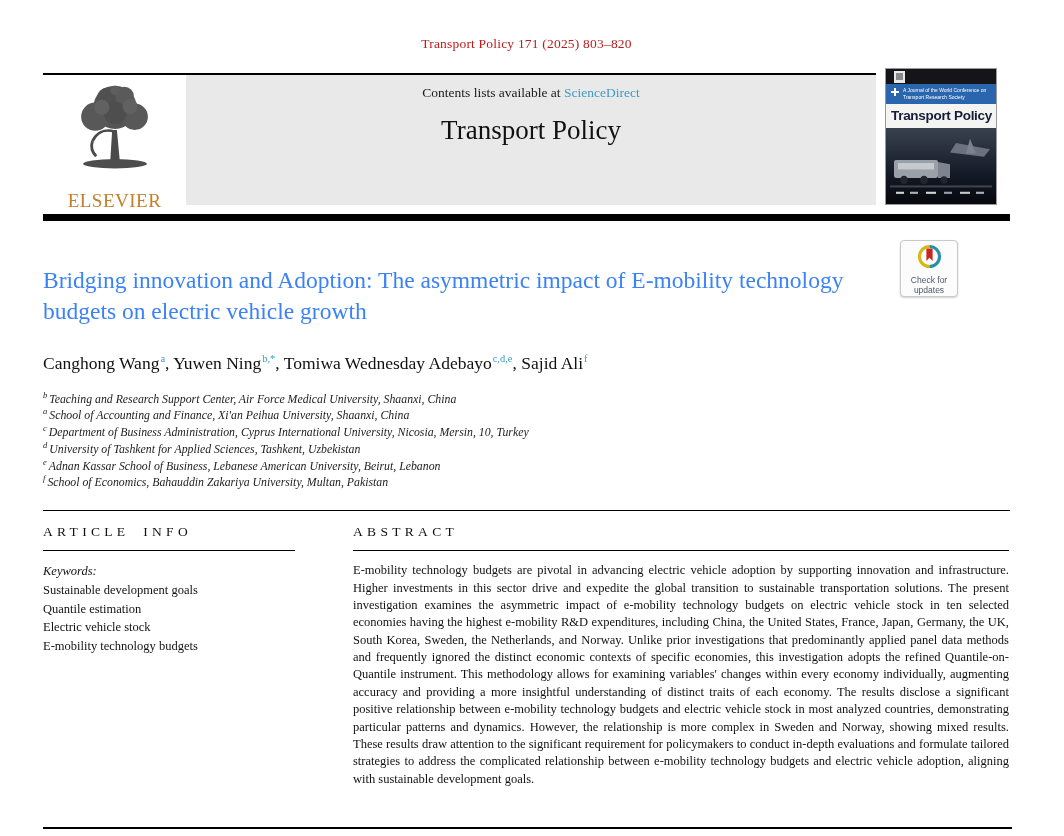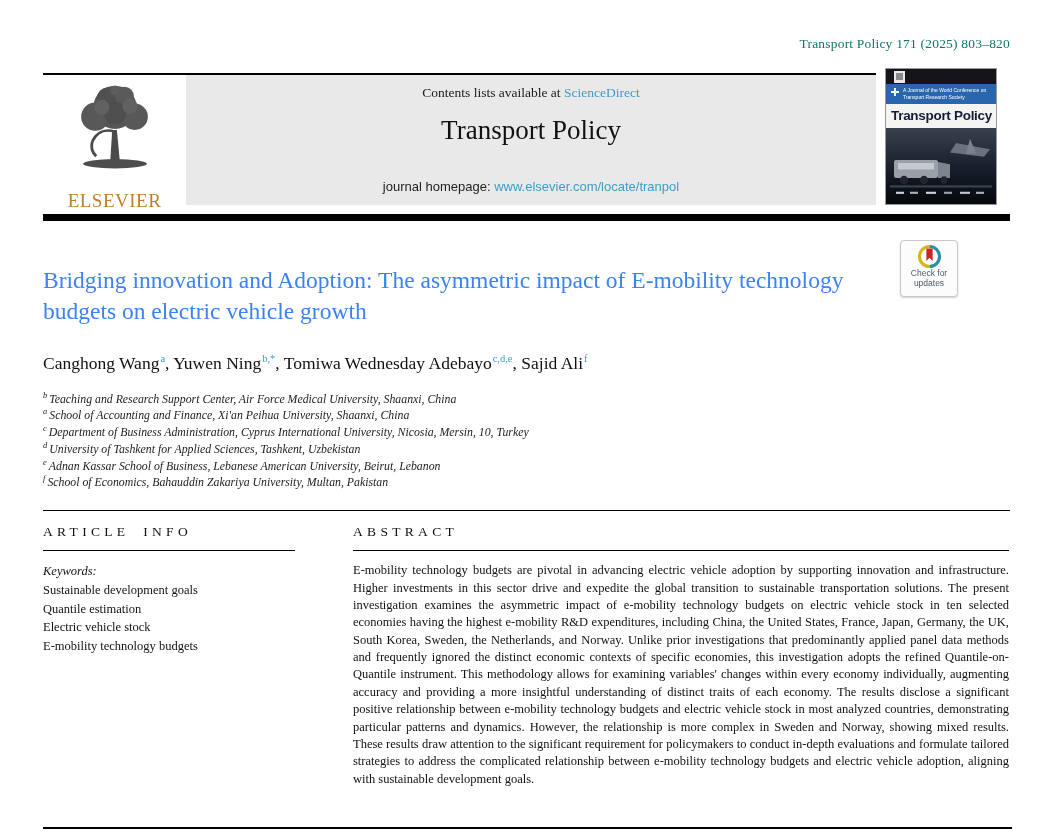--- a/index.html
+++ b/index.html
@@ -1,20 +1,20 @@
 <!DOCTYPE html>
 <html><head>
 <meta charset="utf-8">
 <style>
   html,body{margin:0;padding:0;background:#fff;}
   body{width:1064px;height:836px;overflow:hidden;font-family:"Liberation Serif",serif;color:#1a1a1a;}
   .page{position:relative;width:967px;margin-left:43px;padding-top:36px;height:800px;}
 
   
-  .citation{text-align:right;font-size:13.5px;color:#0f766e;letter-spacing:0.2px;}
+  .citation{text-align:center;font-size:13.5px;color:#b91c1c;letter-spacing:0.2px;}
 
   
   .header-row{display:flex;margin-top:21px;align-items:flex-start;}
   .header-main{display:flex;border-top:2px solid #000;width:833px;height:130px;}
   .logo-box{width:143px;background:#fff;text-align:center;padding-top:6px;box-sizing:border-box;}
   .logo-box svg{width:94px;height:94px;display:block;margin:0 auto;}
   .elsevier-word{font-size:19px;color:#c17f2b;letter-spacing:0.5px;margin-top:15px;}
   .banner{flex:1;background:#e9e9e9;text-align:center;box-sizing:border-box;padding:10px 8px 11px;display:flex;flex-direction:column;}
   .banner-contents{font-size:13.5px;color:#1a1a1a;}
   .link{color:#3d9cc6;text-decoration:none;cursor:pointer;}
@@ -39,21 +39,21 @@
 
   .black-bar{height:7px;background:#000;margin-top:9px;}
 
   
   .title-block{margin-top:44px;}
   .article-title{font-size:23.5px;font-weight:400;line-height:1.33;max-width:855px;margin:0;color:#3b82f6;}
   .badge{position:absolute;top:240px;right:52px;width:58px;height:57px;border:1px solid #c9c9c9;border-radius:4px;
          background:#fcfcfc;box-shadow:0 1px 2px rgba(0,0,0,0.18);display:flex;flex-direction:column;align-items:center;
          padding-top:3px;box-sizing:border-box;cursor:pointer;}
   .badge svg{width:25px;height:25px;flex:none;}
-  .badge-text{font-family:"Liberation Sans",sans-serif;font-size:8.5px;line-height:1.15;color:#4d5a66;text-align:center;margin-top:0;}
+  .badge-text{font-family:"Liberation Sans",sans-serif;font-size:8.5px;line-height:1.15;color:#4d5a66;text-align:center;margin-top:7px;}
 
   
   .authors{margin-top:25px;font-size:17.5px;color:#111;}
   .authors sup{color:#3d9cc6;font-size:10.5px;margin-left:1px;}
 
   
   .affils{margin-top:16px;font-size:11.8px;font-style:italic;line-height:1.26;color:#222;}
   .affils sup{font-size:8.5px;margin-right:2px;}
 
   .full-rule{border-top:1.5px solid #000;margin-top:20px;}
@@ -93,23 +93,20 @@
           <path d="M26 64 C24 70 26 76 30 80" stroke="#4a4a4a" stroke-width="3" fill="none"></path>
           <circle cx="50" cy="10" r="5" fill="#5e5e5e"></circle>
         </svg>
         <div class="elsevier-word">ELSEVIER</div>
       </div>
       <div class="banner">
         <div class="banner-contents">
           <span>Contents lists available at </span><span class="link">ScienceDirect</span>
         </div>
         <div class="banner-journal">Transport Policy</div>
-        <div class="banner-homepage">
-          <span>journal homepage: </span><span class="link">www.elsevier.com/locate/tranpol</span>
-        </div>
       </div>
     </div>
 
     <div class="cover">
       <div class="cover-topstrip">
         <div class="cover-stamp"></div>
       </div>
       <div class="cover-band">
         <span class="band-emblem"></span>
         <span>A Journal of the World Conference on Transport Research Society</span>

